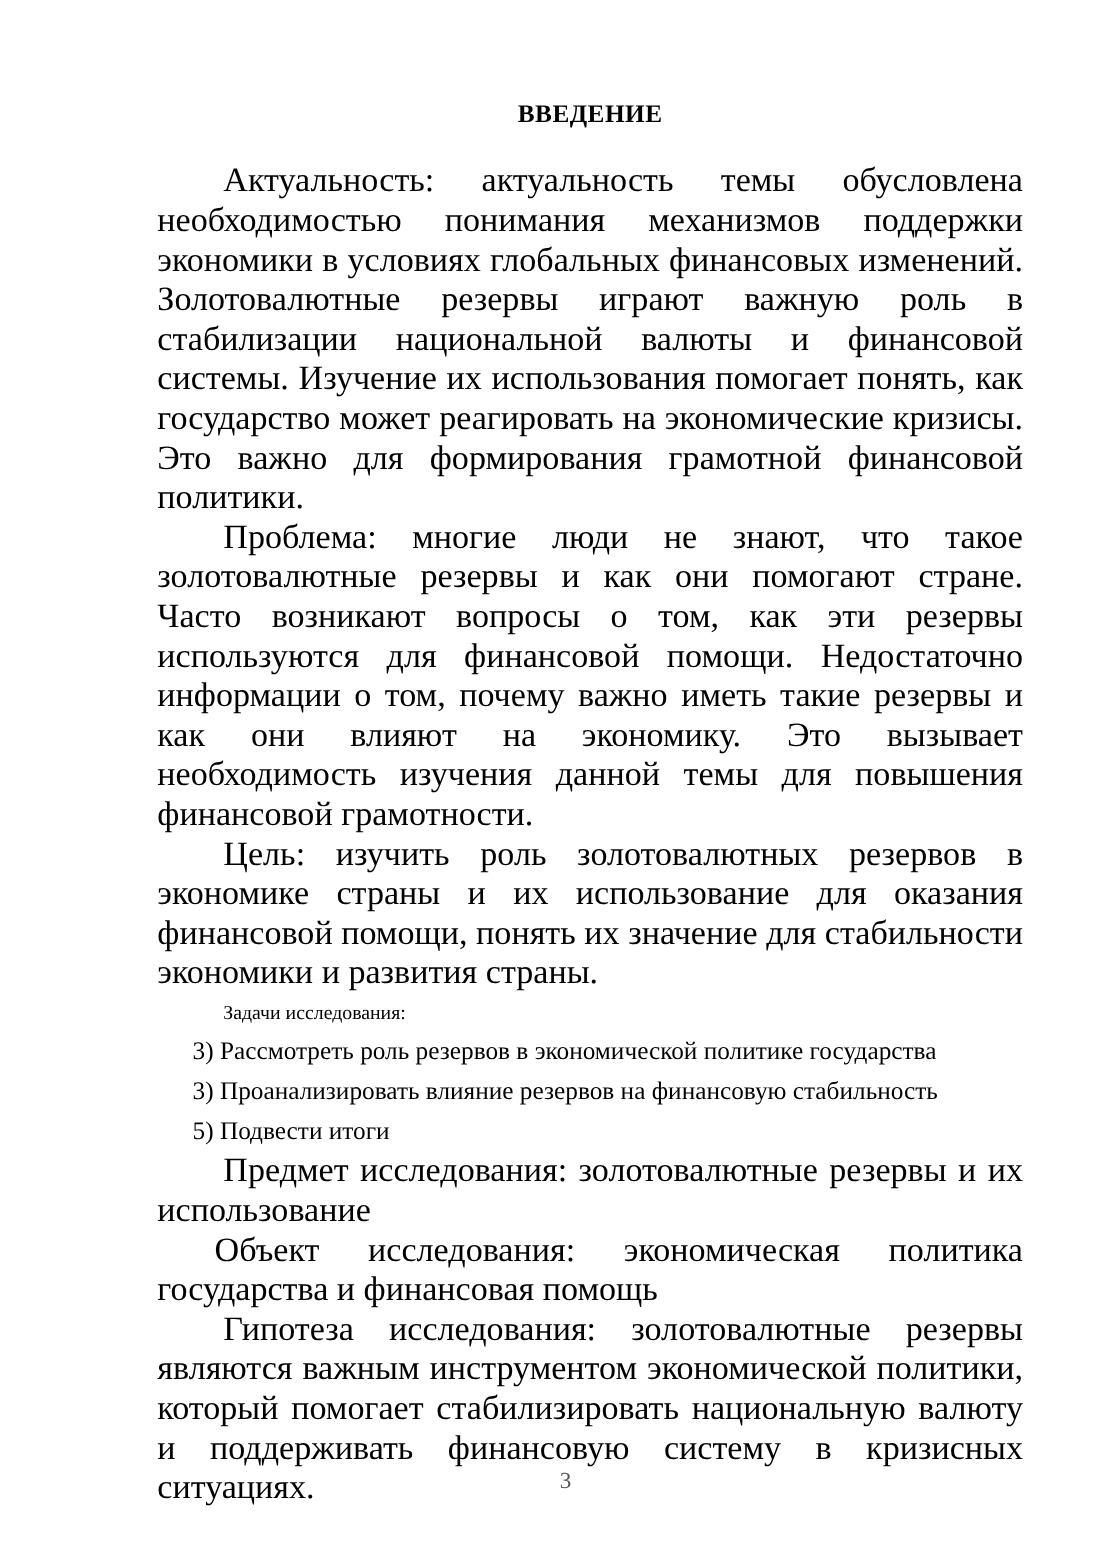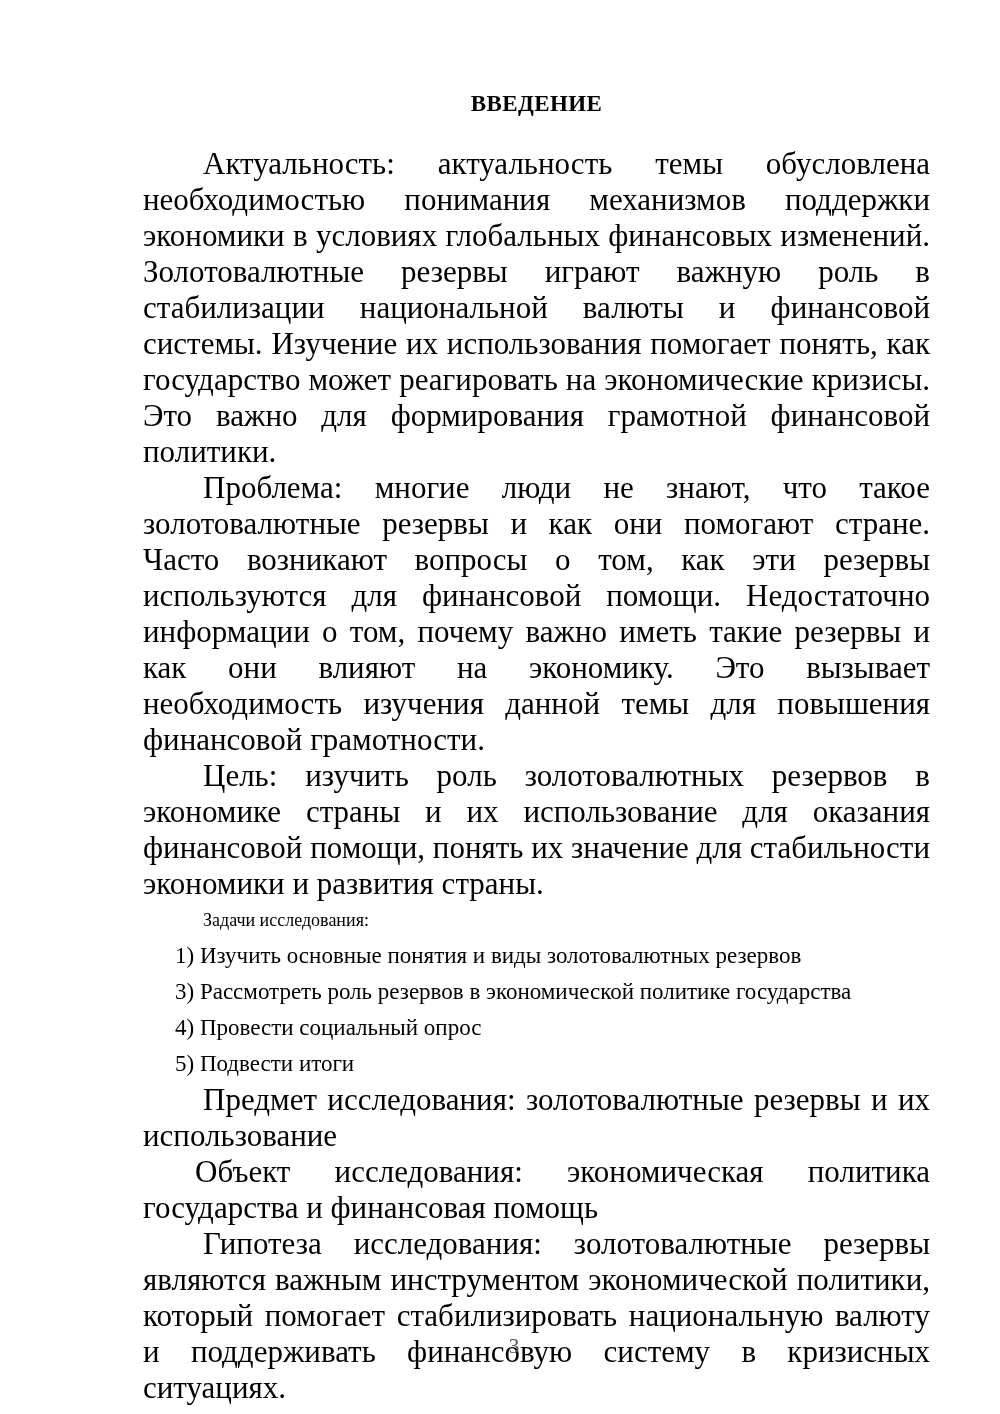--- a/index.html
+++ b/index.html
@@ -87,23 +87,22 @@
 
     <p class="para indent-lg">Актуальность: актуальность темы обусловлена необходимостью понимания механизмов поддержки экономики в условиях глобальных финансовых изменений. Золотовалютные резервы играют важную роль в стабилизации национальной валюты и финансовой системы. Изучение их использования помогает понять, как государство может реагировать на экономические кризисы. Это важно для формирования грамотной финансовой политики.</p>
 
     <p class="para indent-lg">Проблема: многие люди не знают, что такое золотовалютные резервы и как они помогают стране. Часто возникают вопросы о том, как эти резервы используются для финансовой помощи. Недостаточно информации о том, почему важно иметь такие резервы и как они влияют на экономику. Это вызывает необходимость изучения данной темы для повышения финансовой грамотности.</p>
 
     <p class="para indent-lg">Цель: изучить роль золотовалютных резервов в экономике страны и их использование для оказания финансовой помощи, понять их значение для стабильности экономики и развития страны.</p>
 
     <p class="tasks-heading">Задачи исследования:</p>
 
     <ol class="tasks">
-      <li>1) Изучить основные понятия и виды золотовалютных резервов</li>
       <li>3) Рассмотреть роль резервов в экономической политике государства</li>
-      <li>4) Провести социальный опрос</li>
+      <li>3) Проанализировать влияние резервов на финансовую стабильность</li>
       <li>5) Подвести итоги</li>
     </ol>
 
     <p class="para indent-lg">Предмет исследования: золотовалютные резервы и их использование</p>
 
     <p class="para indent-md">Объект исследования: экономическая политика государства и финансовая помощь</p>
 
     <p class="para indent-lg">Гипотеза исследования: золотовалютные резервы являются важным инструментом экономической политики, который помогает стабилизировать национальную валюту и поддерживать финансовую систему в кризисных ситуациях.</p>
 
   </div>

